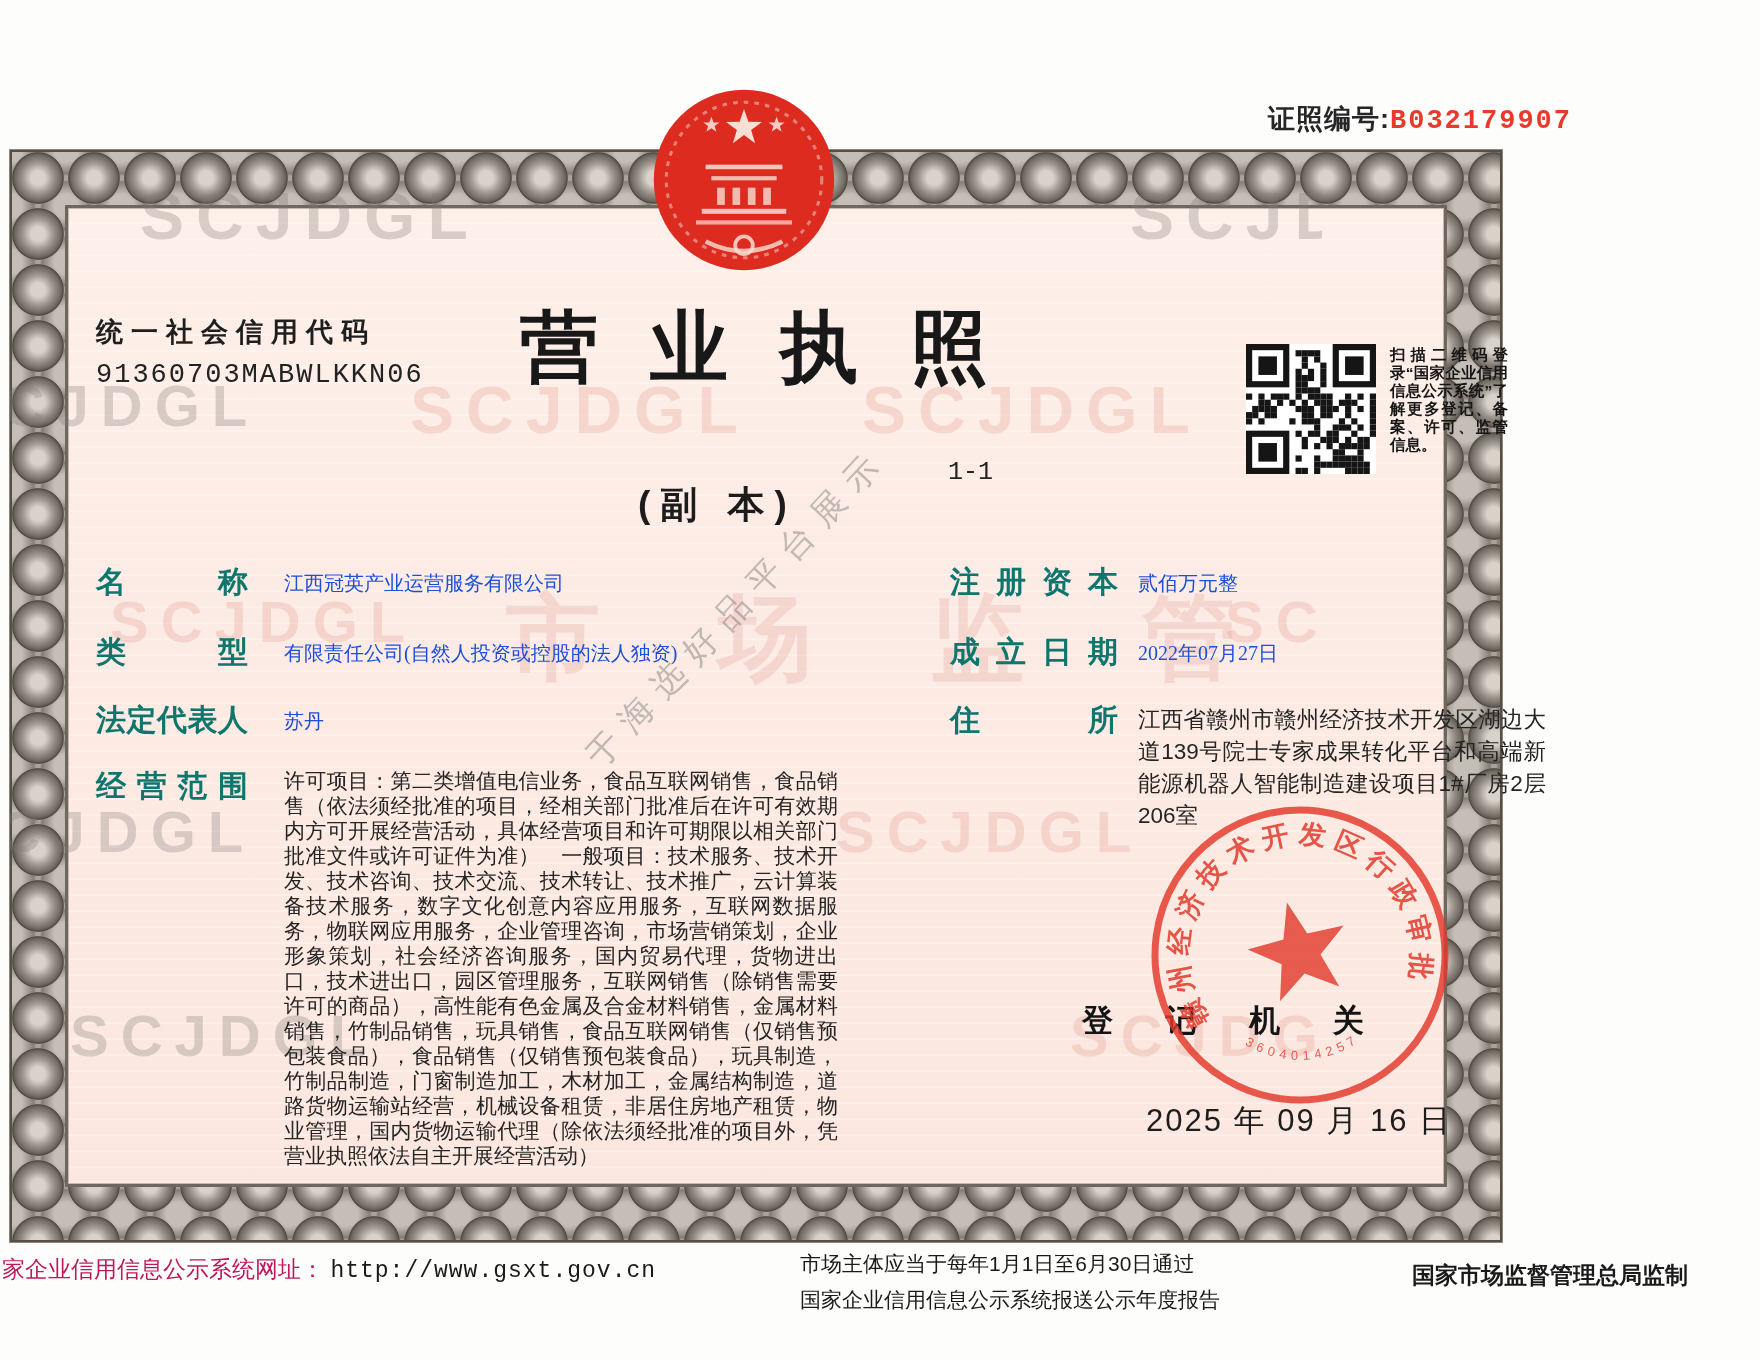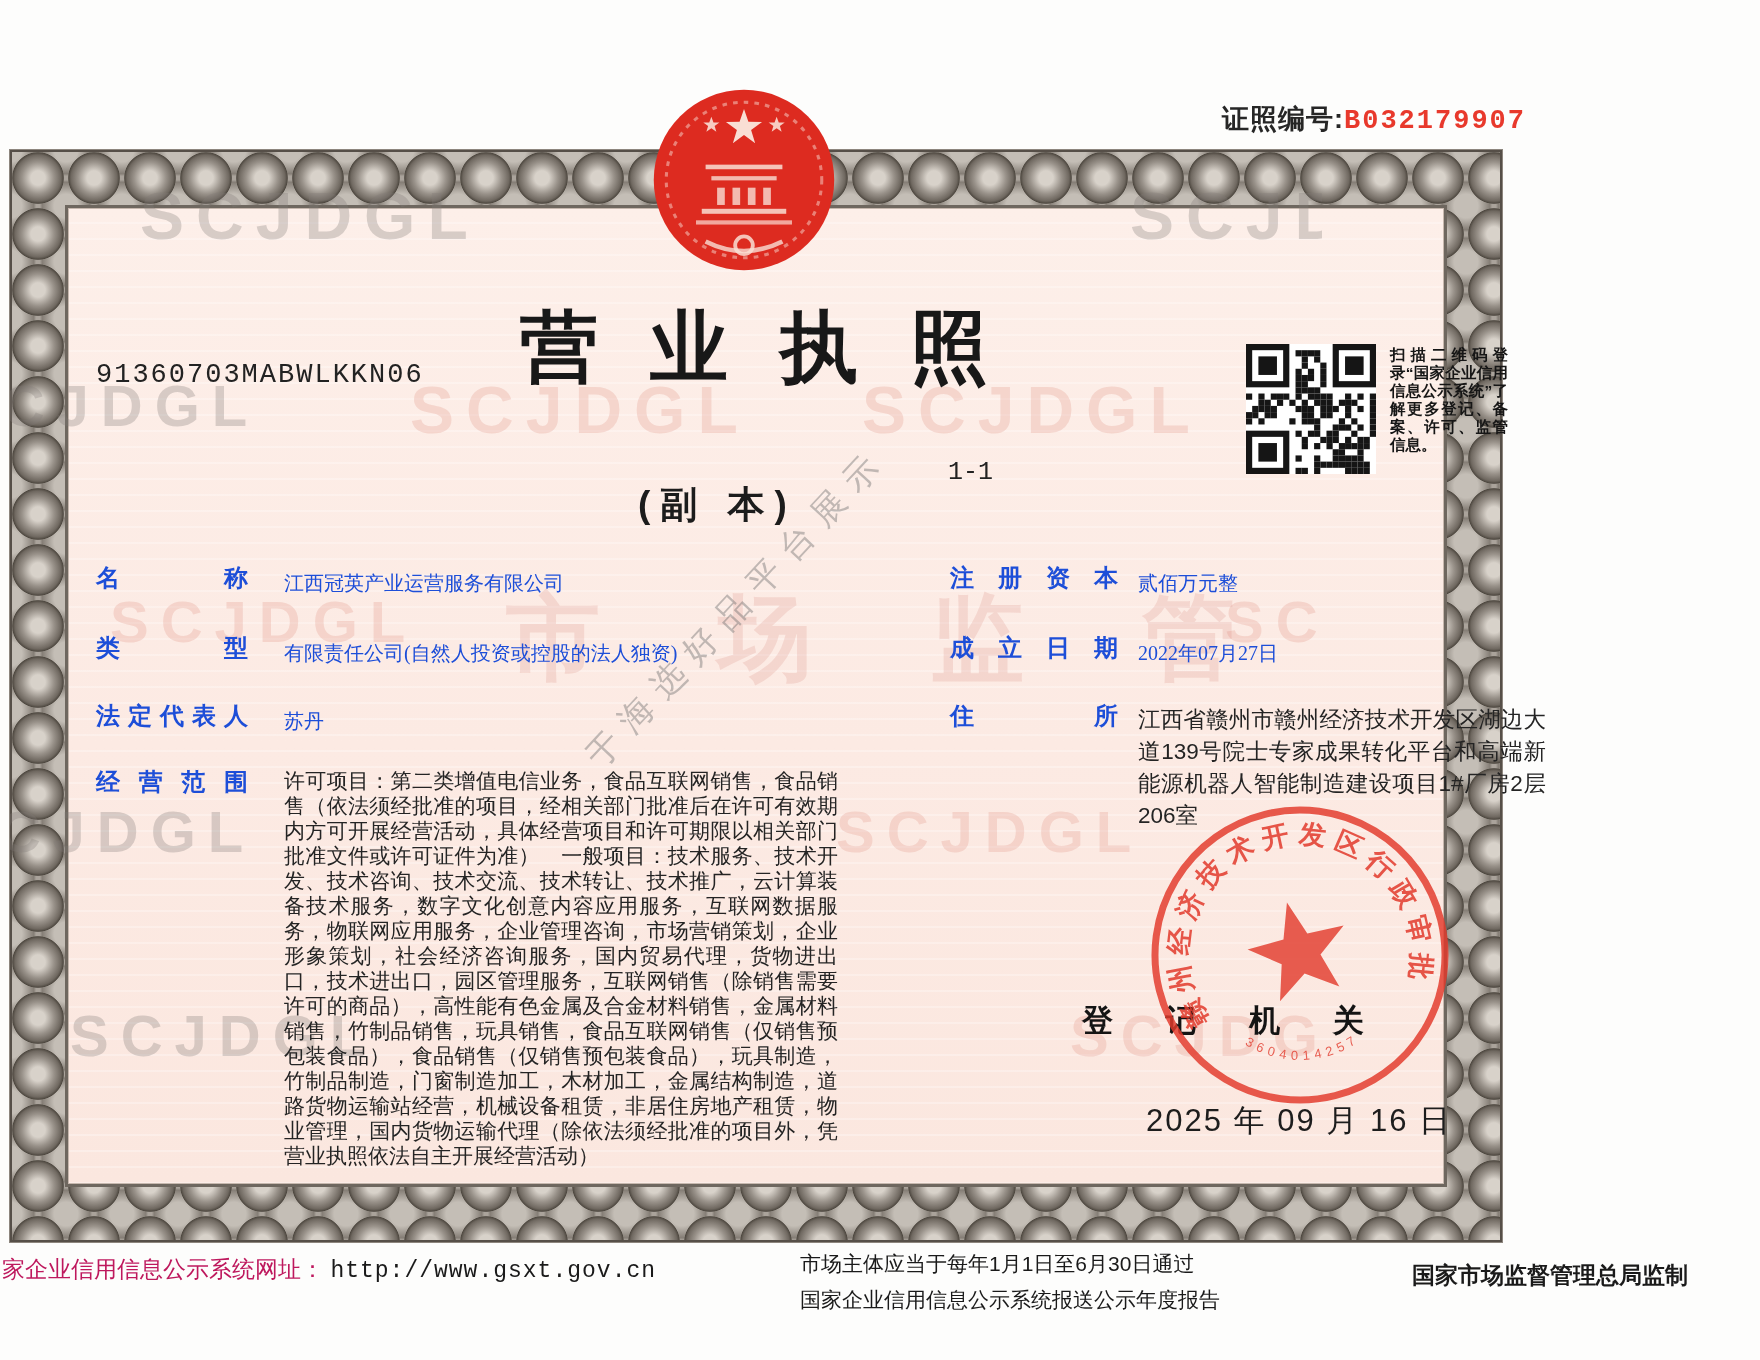--- a/index.html
+++ b/index.html
@@ -27,35 +27,35 @@
   .wm-center{position:absolute;left:460px;top:425px;font-size:94px;font-weight:bold;letter-spacing:46px;
     color:rgba(214,130,118,.20);white-space:nowrap;margin-left:36px;}
   .wm-diag{position:absolute;left:566px;top:596px;font-size:34px;letter-spacing:13px;color:rgba(110,110,110,.42);
     transform:rotate(-47deg);transform-origin:0 0;white-space:nowrap;font-family:"DejaVu Serif",serif;}
 
   
   .content{position:absolute;inset:0;z-index:3;}
   .abs{position:absolute;}
 
   .cert-no{left:1222px;top:101px;font-size:27px;font-weight:bold;white-space:nowrap;}
-  .cert-no .lbl{color:#262626;letter-spacing:1px;}
+  .cert-no .lbl{color:#262626;letter-spacing:1px;margin-left:46px;}
   .cert-no .num{color:#e8392c;font-family:"Liberation Mono",monospace;font-weight:bold;letter-spacing:2px;}
 
   .credit-label{left:96px;top:314px;font-size:27px;font-weight:bold;letter-spacing:8px;color:#1e1e1e;}
   .credit-code{left:96px;top:360px;font-size:27px;font-family:"Liberation Mono",monospace;letter-spacing:2px;color:#222;}
 
   .title{left:520px;top:296px;font-size:78px;font-weight:bold;letter-spacing:52px;color:#181818;white-space:nowrap;}
   .subtitle{left:638px;top:448px;font-size:37px;font-weight:bold;letter-spacing:10px;color:#1c1c1c;white-space:nowrap;margin-top:32px;}
   .copy-index{left:948px;top:458px;font-size:25px;font-family:"Liberation Mono",monospace;color:#222;}
 
   .qr{left:1246px;top:344px;width:130px;height:130px;}
   .qr-caption{left:1390px;top:346px;width:118px;font-size:15.5px;font-weight:bold;line-height:18px;
     color:#161616;text-align:justify;}
 
-  .flabel{display:inline-block;font-size:24px;font-weight:bold;color:#1d4ed8;
+  .flabel{display:inline-block;font-size:30px;font-weight:bold;color:#0f766e;
     text-align:justify;text-align-last:justify;}
   .w150{width:152px;} .w165{width:168px;}
   .fvalue{font-size:20px;color:#1d4ed8;font-family:Liberation Serif, serif;}
 
   .scope{width:554px;font-size:21px;line-height:25px;text-align:justify;color:#242424;}
   .addr{width:408px;font-size:22.5px;line-height:32px;text-align:justify;color:#242424;}
 
   .registrar{left:1082px;top:1000px;font-size:31px;font-weight:bold;letter-spacing:22px;color:#141414;white-space:nowrap;}
   .issue-date{left:1146px;top:1100px;font-size:31px;color:#1d1d1d;letter-spacing:2px;white-space:nowrap;}
 
@@ -92,20 +92,21 @@
     <span class="wm-center">市 场 监 管</span>
     <span class="wm-diag">于海选好品平台展示</span>
   </div>
 
   <div class="content">
 
     <div class="abs cert-no">
       <span class="lbl">证照编号:</span><span class="num">B032179907</span>
     </div>
 
+    <div class="abs credit-label">统一社会信用代码</div>
     <div class="abs credit-code">91360703MABWLKKN06</div>
 
     <div class="abs title">营业执照</div>
     <div class="abs subtitle">(副  本)</div>
     <div class="abs copy-index">1-1</div>
 
     <svg class="abs qr" viewBox="0 0 126 126">
         <rect width="126" height="126" fill="#fff"></rect>
         <rect x="0" y="48" width="6" height="6" fill="#151515"></rect>
         <rect x="0" y="66" width="6" height="6" fill="#151515"></rect>

